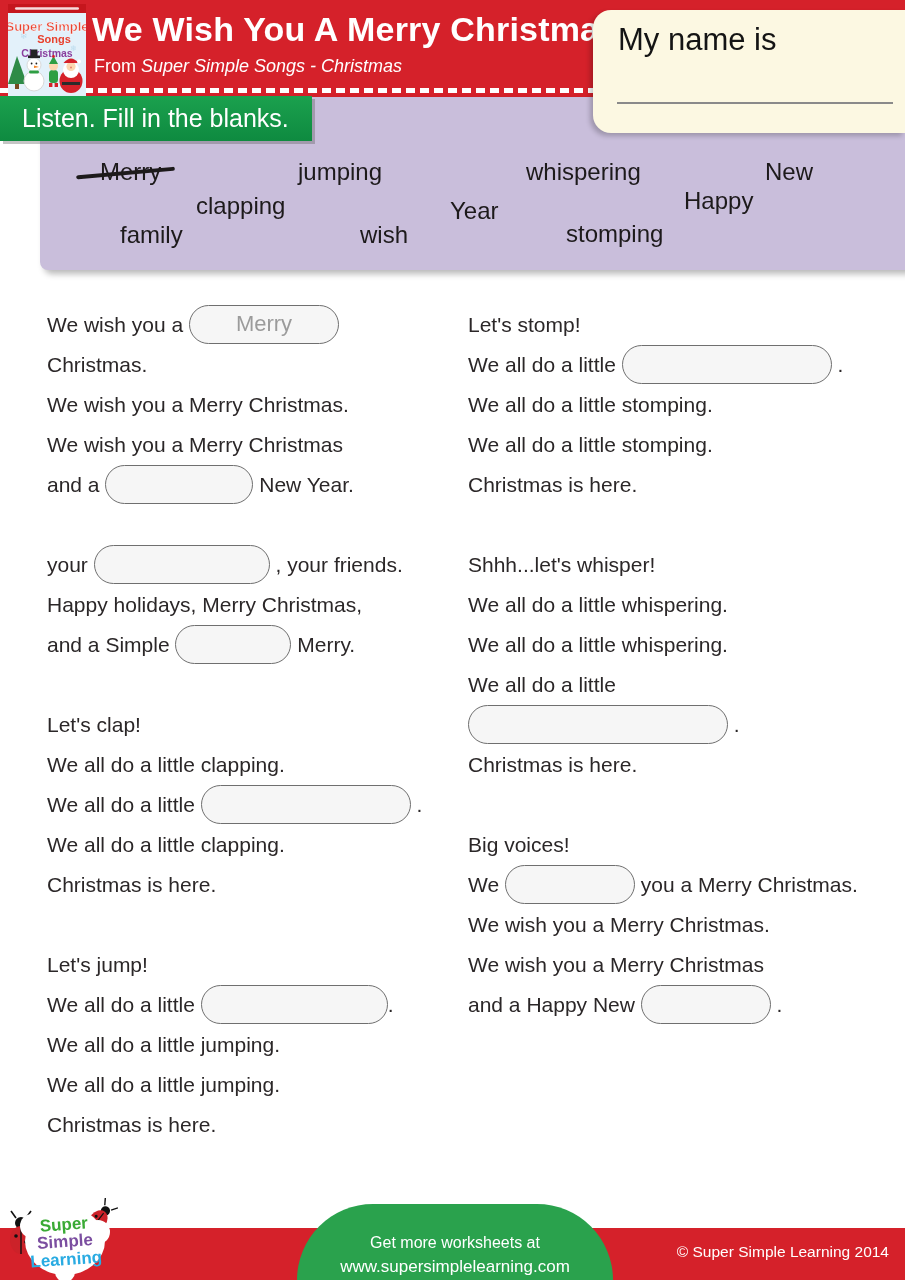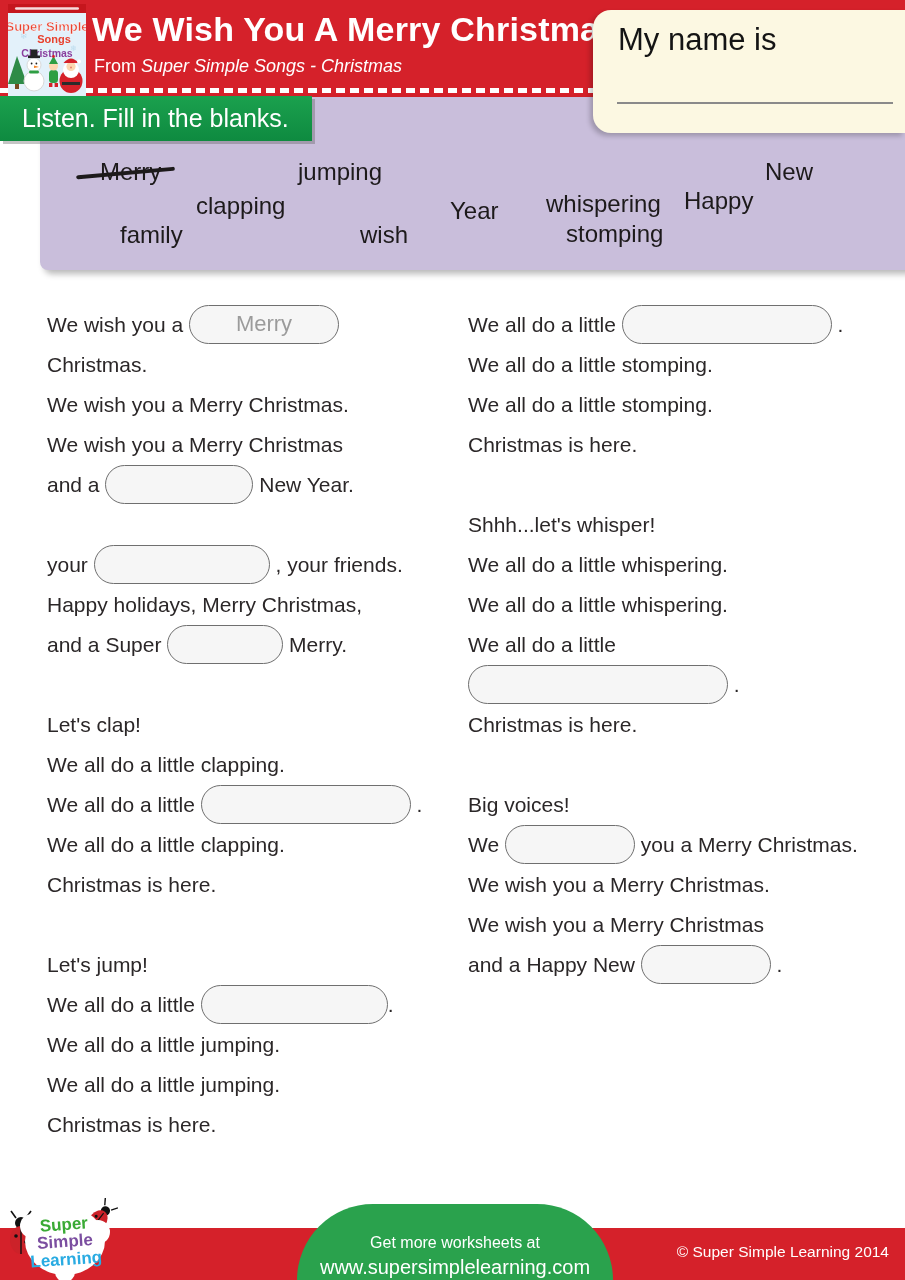--- a/index.html
+++ b/index.html
@@ -42,21 +42,21 @@
   .lyric-line{height:40px;line-height:40px;font-size:21px;white-space:pre;}
   .blank-pill{display:inline-block;box-sizing:border-box;height:39px;border:1.6px solid #6f6f6f;
         border-radius:20px;background:#f6f6f6;vertical-align:middle;position:relative;top:-2px;
         text-align:center;font-size:22px;color:#9b9b9b;line-height:35px;}
 
   
   .footer-bar{position:absolute;left:0;top:1228px;width:905px;height:52px;background:#d5212a;}
   .dome{position:absolute;left:297px;top:1204px;width:316px;height:76px;background:#2aa24d;
         border-radius:158px 158px 0 0;text-align:center;color:#fff;z-index:2;}
   .dome-l1{margin-top:27px;font-size:16px;line-height:24px;}
-  .dome-l2{font-size:20px;line-height:24px;}
+  .dome-l2{font-size:17px;line-height:24px;}
   .copyright{position:absolute;right:16px;top:1243px;font-size:15.5px;color:#fff;z-index:3;white-space:nowrap;}
   .ssl-logo{position:absolute;left:8px;top:1198px;width:110px;height:82px;z-index:3;}
 </style>
 </head>
 <body>
 
 <div id="page">
 
   <div class="header">
     <div class="title">We Wish You A Merry Christmas</div>
@@ -109,60 +109,61 @@
   <div class="name-box">
     <div class="name-label">My name is</div>
     <div class="name-line"></div>
   </div>
 
   <div class="banner"><span>Listen. Fill in the blanks.</span></div>
 
   <div class="word-bank">
       <div class="bank-word" style="left: 60px; top: 61px;"><span>Merry</span><span class="strike-line"></span></div>
       <div class="bank-word" style="left: 258px; top: 61px;"><span>jumping</span></div>
-      <div class="bank-word" style="left: 506px; top: 61px; margin-top: 32px;"><span>whispering</span></div>
+      <div class="bank-word" style="left: 486px; top: 61px;"><span>whispering</span></div>
       <div class="bank-word" style="left: 725px; top: 61px;"><span>New</span></div>
       <div class="bank-word" style="left: 156px; top: 95px;"><span>clapping</span></div>
       <div class="bank-word" style="left: 410px; top: 100px;"><span>Year</span></div>
       <div class="bank-word" style="left: 644px; top: 90px;"><span>Happy</span></div>
       <div class="bank-word" style="left: 80px; top: 124px;"><span>family</span></div>
       <div class="bank-word" style="left: 320px; top: 124px;"><span>wish</span></div>
       <div class="bank-word" style="left: 526px; top: 123px;"><span>stomping</span></div>
     </div>
 
   <div class="col col-left" id="col-left">
       <div class="verse">
         <div class="lyric-line"><span>We wish you a </span><span class="blank-pill" style="width: 150px;">Merry</span></div>
         <div class="lyric-line"><span>Christmas.</span></div>
         <div class="lyric-line"><span>We wish you a Merry Christmas.</span></div>
         <div class="lyric-line"><span>We wish you a Merry Christmas</span></div>
         <div class="lyric-line"><span>and a </span><span class="blank-pill" style="width: 148px;"></span><span> New Year.</span></div>
       </div>
       <div class="verse">
         <div class="lyric-line"><span>your </span><span class="blank-pill" style="width: 176px;"></span><span> , your friends.</span></div>
         <div class="lyric-line"><span>Happy holidays, Merry Christmas,</span></div>
-        <div class="lyric-line"><span>and a Super </span><span class="blank-pill" style="width: 116px;"></span><span> Merry.</span></div>
+        <div class="lyric-line"><span>and a Simple </span><span class="blank-pill" style="width: 116px;"></span><span> Merry.</span></div>
       </div>
       <div class="verse">
         <div class="lyric-line"><span>Let's clap!</span></div>
         <div class="lyric-line"><span>We all do a little clapping.</span></div>
         <div class="lyric-line"><span>We all do a little </span><span class="blank-pill" style="width: 210px;"></span><span> .</span></div>
         <div class="lyric-line"><span>We all do a little clapping.</span></div>
         <div class="lyric-line"><span>Christmas is here.</span></div>
       </div>
       <div class="verse">
         <div class="lyric-line"><span>Let's jump!</span></div>
         <div class="lyric-line"><span>We all do a little </span><span class="blank-pill" style="width: 187px;"></span><span>.</span></div>
         <div class="lyric-line"><span>We all do a little jumping.</span></div>
         <div class="lyric-line"><span>We all do a little jumping.</span></div>
         <div class="lyric-line"><span>Christmas is here.</span></div>
       </div>
     </div>
   <div class="col col-right" id="col-right">
       <div class="verse">
+        <div class="lyric-line"><span>Let's stomp!</span></div>
         <div class="lyric-line"><span>We all do a little </span><span class="blank-pill" style="width: 210px;"></span><span> .</span></div>
         <div class="lyric-line"><span>We all do a little stomping.</span></div>
         <div class="lyric-line"><span>We all do a little stomping.</span></div>
         <div class="lyric-line"><span>Christmas is here.</span></div>
       </div>
       <div class="verse">
         <div class="lyric-line"><span>Shhh...let's whisper!</span></div>
         <div class="lyric-line"><span>We all do a little whispering.</span></div>
         <div class="lyric-line"><span>We all do a little whispering.</span></div>
         <div class="lyric-line"><span>We all do a little</span></div>

